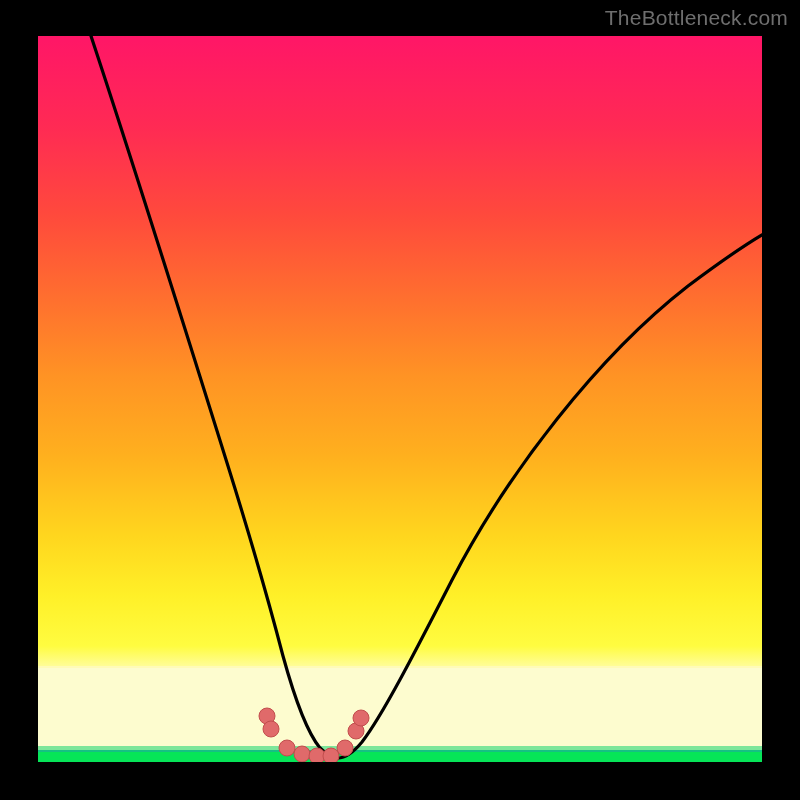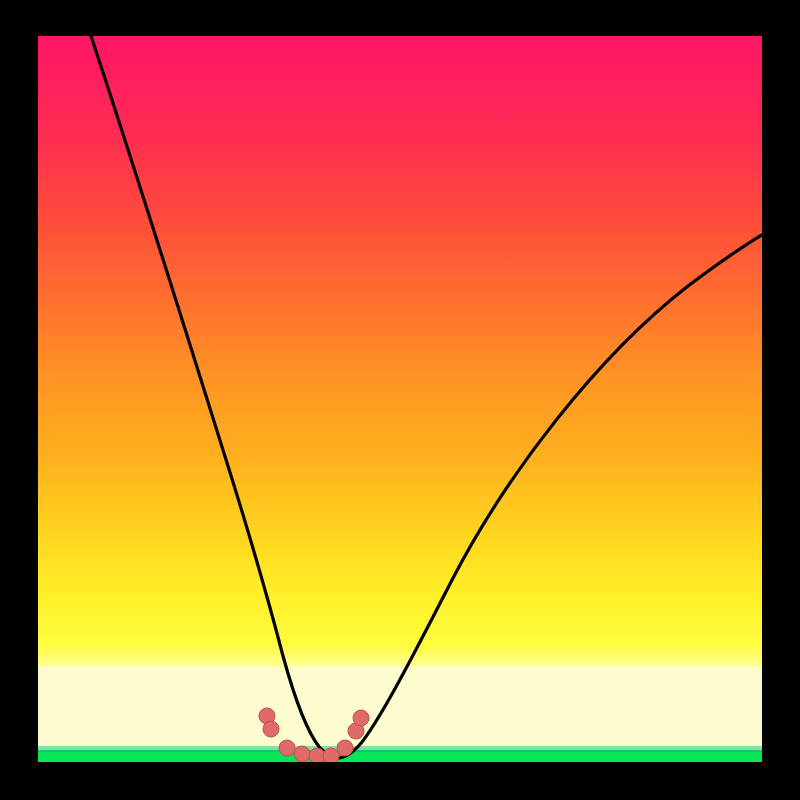--- a/index.html
+++ b/index.html
@@ -105,13 +105,14 @@
         <circle cx="264" cy="718" r="8"></circle>
         <circle cx="279" cy="720" r="8"></circle>
         <circle cx="293" cy="720" r="8"></circle>
         <circle cx="307" cy="712" r="8"></circle>
         <circle cx="318" cy="695" r="8"></circle>
         <circle cx="323" cy="682" r="8"></circle>
       </g>
     </svg>
   </div>
 
+  <div class="watermark">TheBottleneck.com</div>
 </div>
 
 </body></html>

